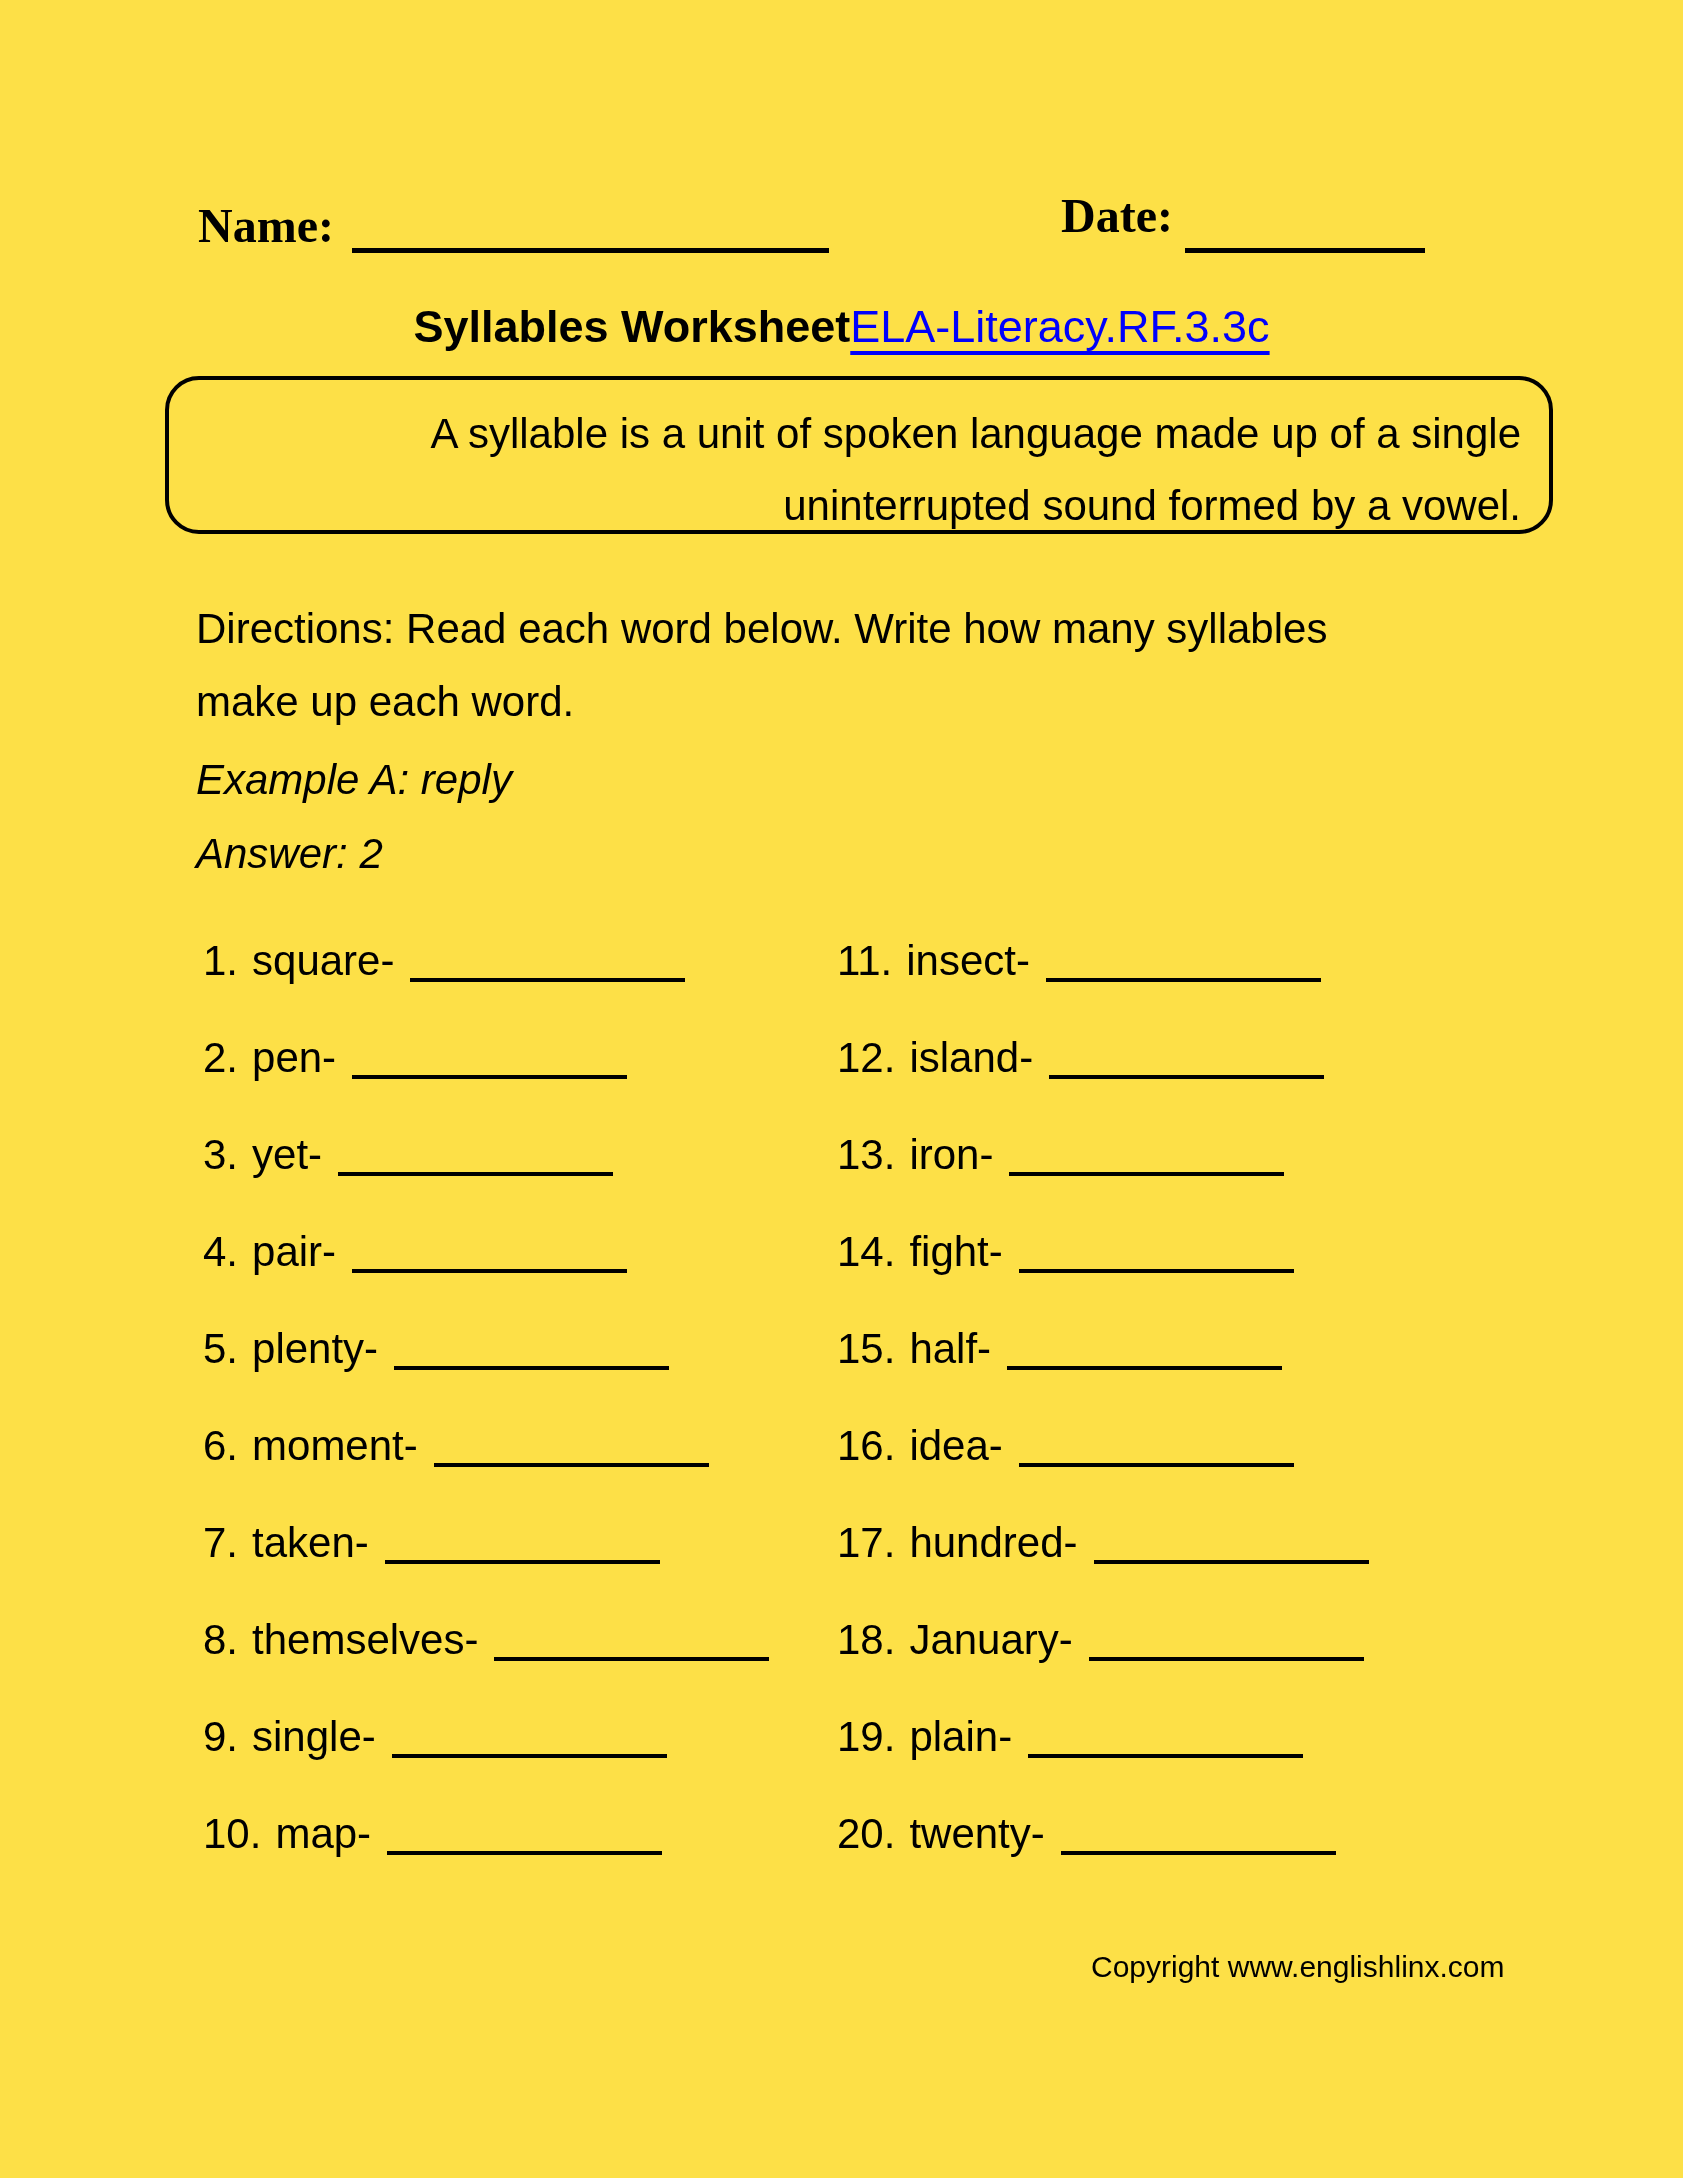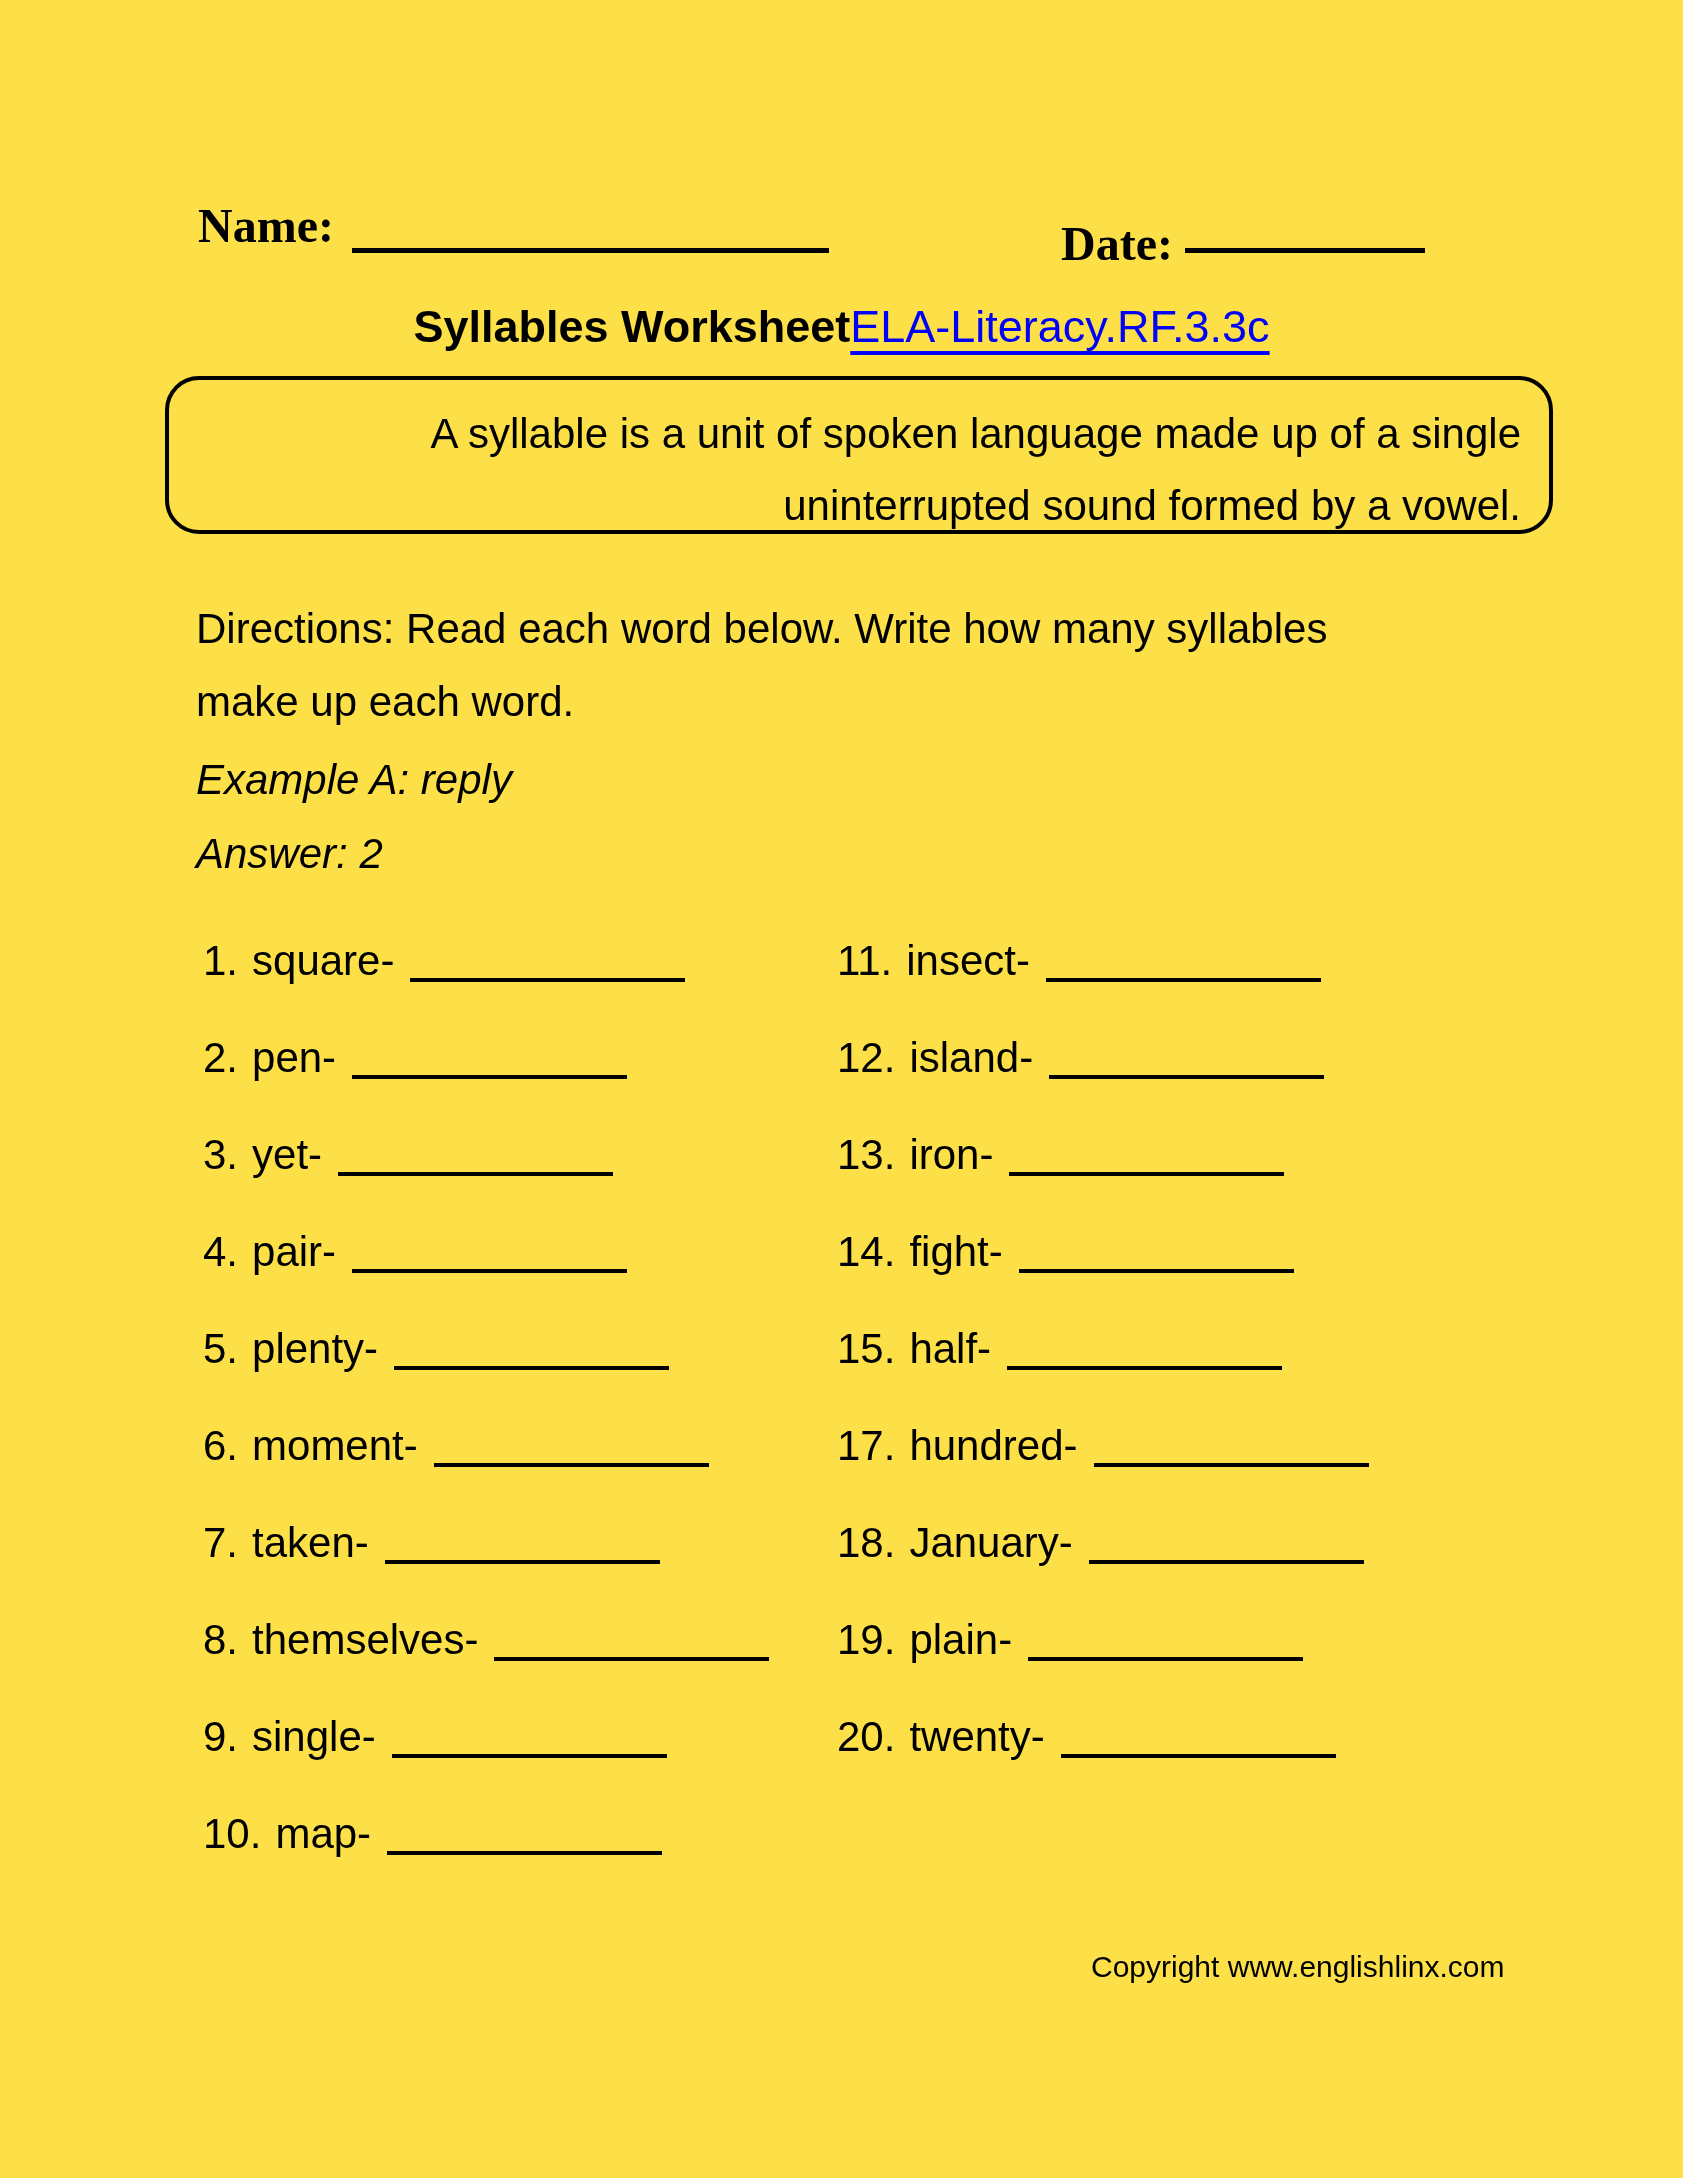--- a/index.html
+++ b/index.html
@@ -13,21 +13,21 @@
   }
   
   .hdr-label{
     position:absolute;
     font-family:"Liberation Serif",serif;
     font-weight:bold;
     font-size:48px;
     white-space:nowrap;
   }
   .name-label{left:198px;top:198px;}
-  .date-label{left:1061px;top:216px;}
+  .date-label{left:1061px;top:188px;}
   .rule{position:absolute;background:#000;height:5px;}
   .name-rule{left:352px;top:248px;width:477px;}
   .date-rule{left:1185px;top:248px;width:240px;}
   
   .title{
     position:absolute;
     top:301px;left:0;width:100%;
     text-align:center;
     font-size:45px;
     white-space:nowrap;
@@ -204,20 +204,25 @@
         <span class="item-num">14.</span>
         <span class="item-word">fight-</span>
         <span class="blank"></span>
       </div>
       <div class="item">
         <span class="item-num">15.</span>
         <span class="item-word">half-</span>
         <span class="blank"></span>
       </div>
       <div class="item">
+        <span class="item-num">16.</span>
+        <span class="item-word">idea-</span>
+        <span class="blank"></span>
+      </div>
+      <div class="item">
         <span class="item-num">17.</span>
         <span class="item-word">hundred-</span>
         <span class="blank"></span>
       </div>
       <div class="item">
         <span class="item-num">18.</span>
         <span class="item-word">January-</span>
         <span class="blank"></span>
       </div>
       <div class="item">

